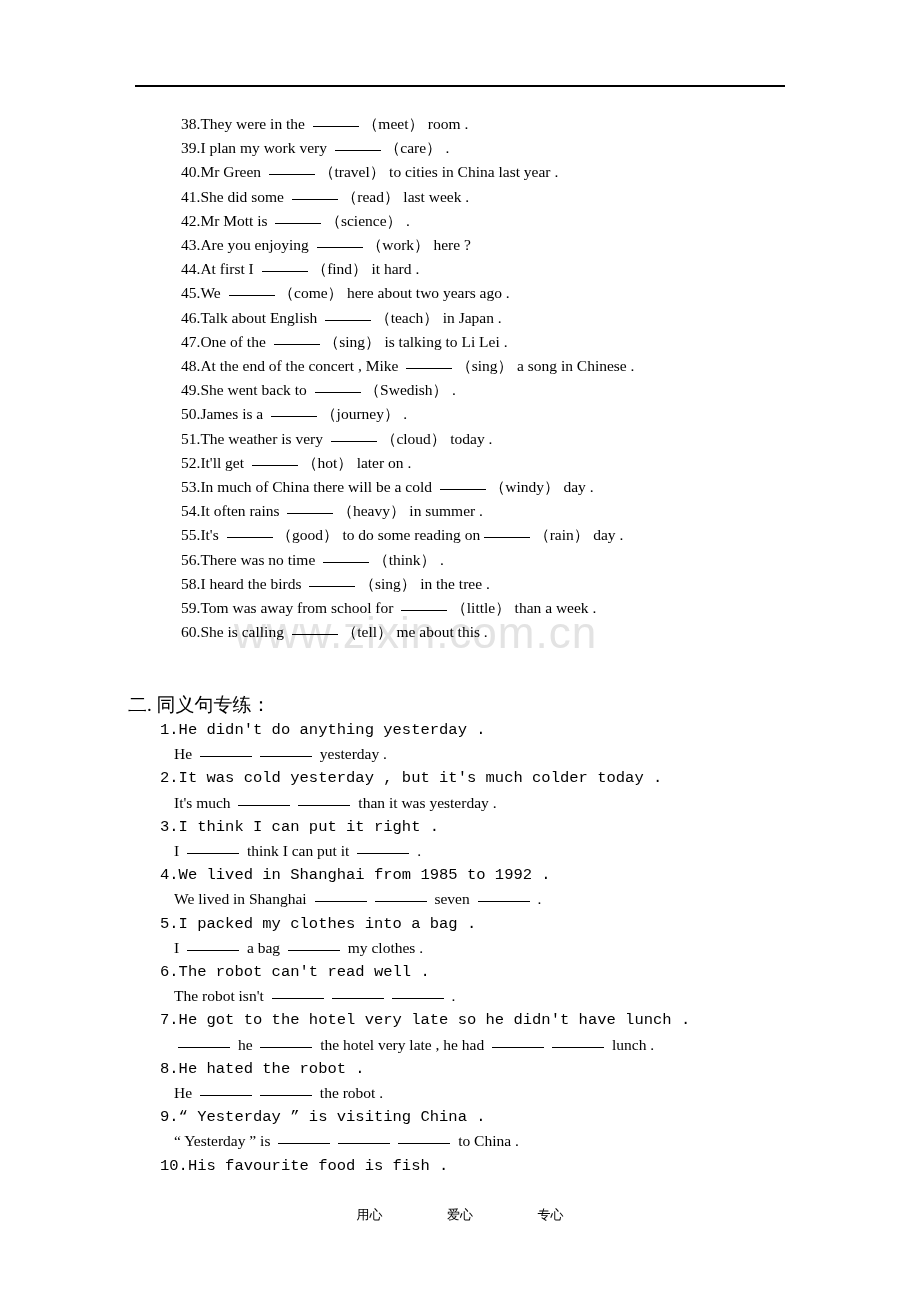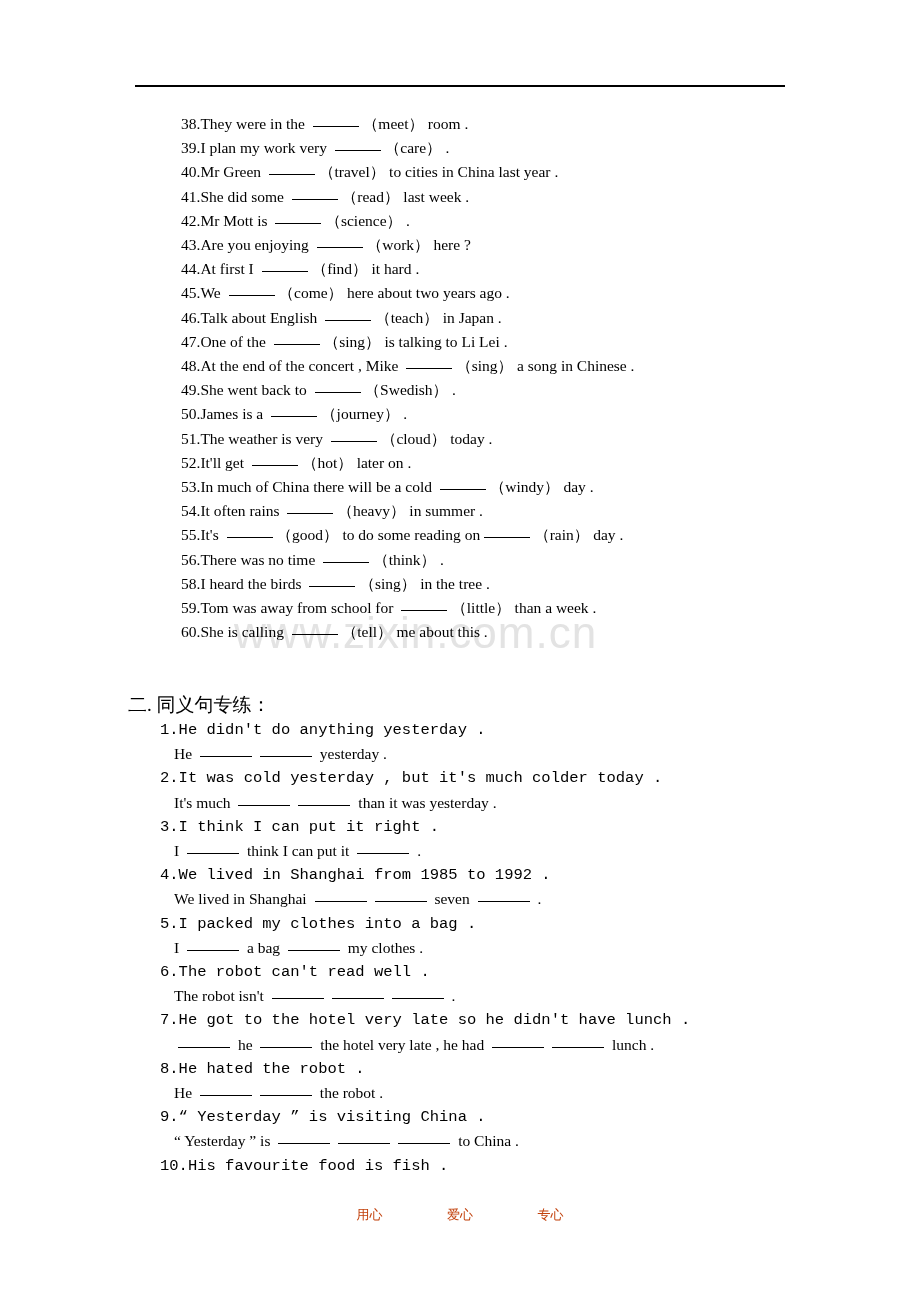--- a/index.html
+++ b/index.html
@@ -118,21 +118,21 @@
   }
 
   
   .footer {
     position: absolute;
     left: 0;
     top: 1206px;
     width: 920px;
     text-align: center;
     font-size: 13px;
-    color: #c2410c;
+    color: #000000;
   }
   .footer span {
     display: inline-block;
   }
   .footer .gap { width: 58px; }
 </style>
 </head>
 <body>
 
 <div class="page">

